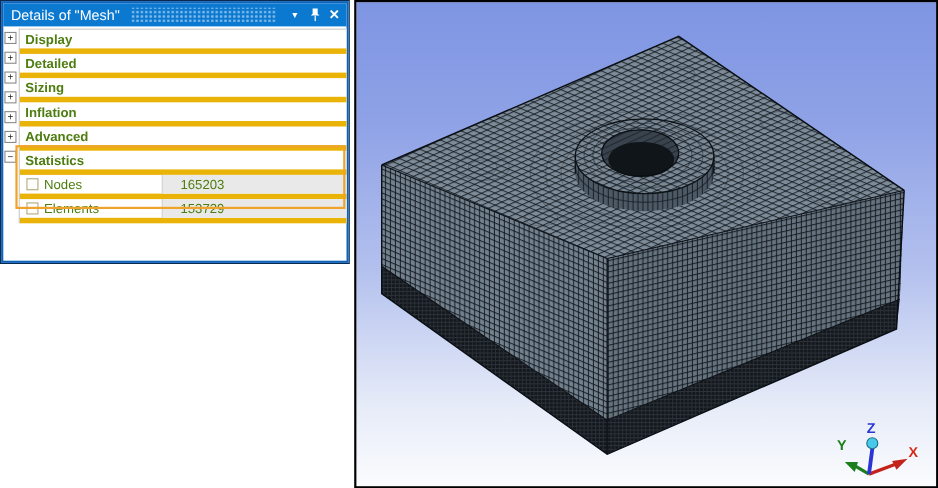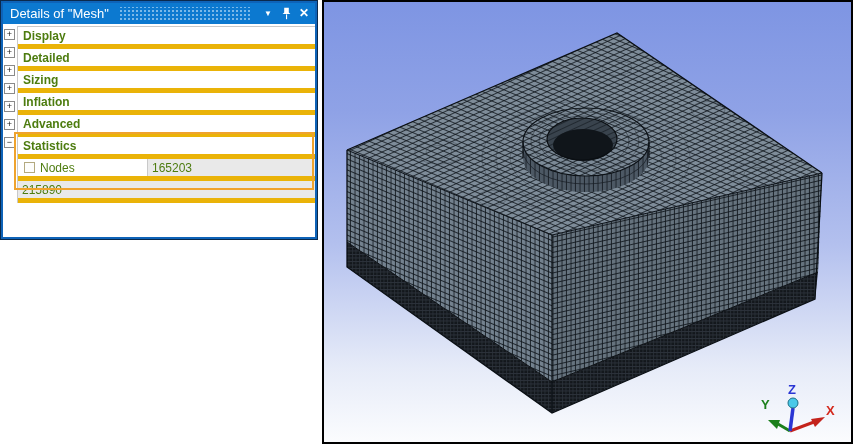--- a/index.html
+++ b/index.html
@@ -20,21 +20,21 @@
   .tb-icon.close{font-size:12px;font-weight:bold;line-height:21px;margin-right:2px;}
   .tb-icon.pin{display:flex;align-items:center;justify-content:center;height:21px;}
 
   .rows{position:absolute;left:14px;top:23px;width:297px;
         border-left:1px solid #c9c9c9;border-top:1px solid #c9c9c9;background:#fff;}
   .row{height:17px;border-bottom:5px solid #eab308;display:flex;align-items:center;
        font-size:12px;color:#4d7c0f;}
   .row.header .sec-label{font-weight:bold;padding-left:5px;}
   .cell{height:100%;display:flex;align-items:center;box-sizing:border-box;}
   .cell.label{width:130px;border-right:1px solid #c9c9c9;padding-left:4px;}
-  .cell.value{flex:1;padding-left:4px;}
+  .cell.value{flex:1;padding-left:16px;}
   .cell.value.readonly{background:#e9e9e9;}
   .chk{width:9px;height:9px;border:1px solid #b3a97f;background:#fdfdfb;
        margin:0 5px 0 2px;flex:0 0 auto;}
 
   .exp{position:absolute;left:1px;width:9px;height:9px;border:1px solid #8a8a8a;
        background:#fff;font-size:9px;line-height:9px;text-align:center;color:#222;
        cursor:pointer;z-index:3;}
 
   .highlight{position:absolute;left:11px;top:129px;width:296px;height:54px;
              border:2px solid #efa32d;z-index:4;pointer-events:none;}
@@ -96,21 +96,25 @@
 
       <div class="row prop">
         <div class="cell label">
           <span class="chk"></span>
           <span>Nodes</span>
         </div>
         <div class="cell value readonly">165203</div>
       </div>
 
       <div class="row prop">
-        <div class="cell value readonly">215890</div>
+        <div class="cell label">
+          <span class="chk"></span>
+          <span>Elements</span>
+        </div>
+        <div class="cell value readonly">153729</div>
       </div>
 
     </div>
 
     <div class="highlight"></div>
   </section>
 
   <section class="viewport">
     <svg width="527" height="440" viewBox="0 0 527 440">
       <defs>

